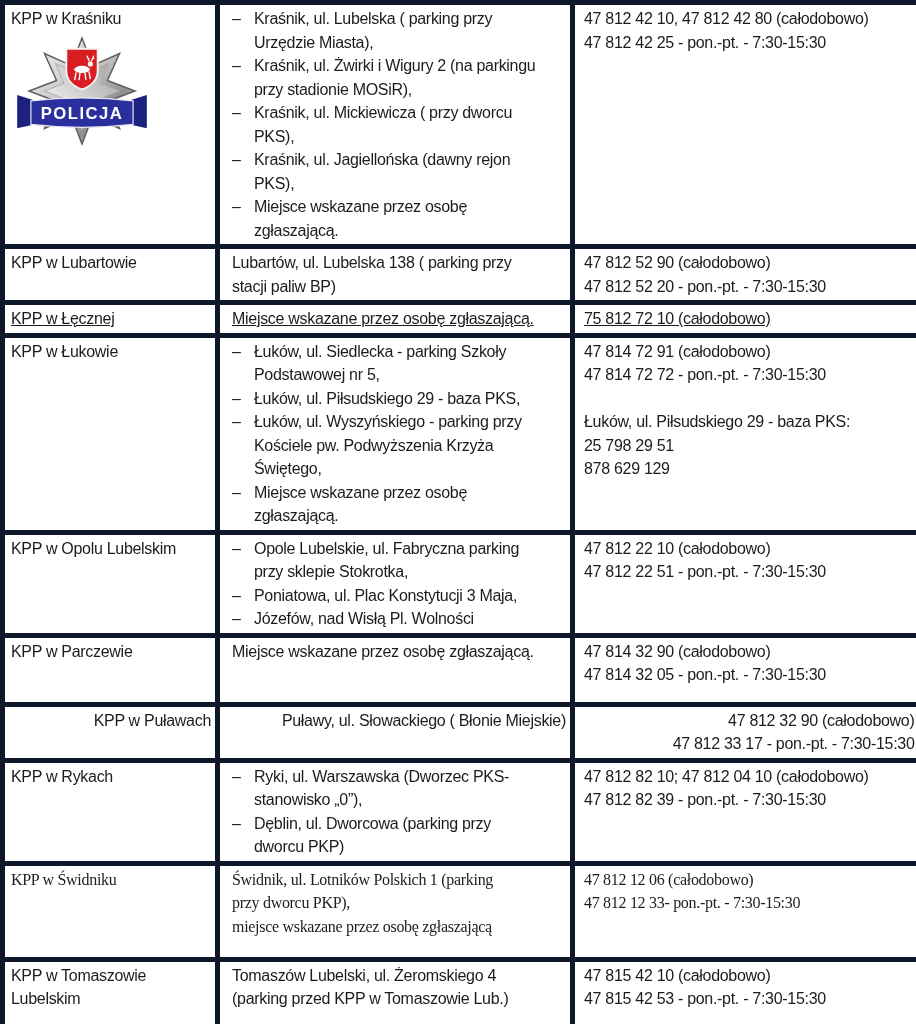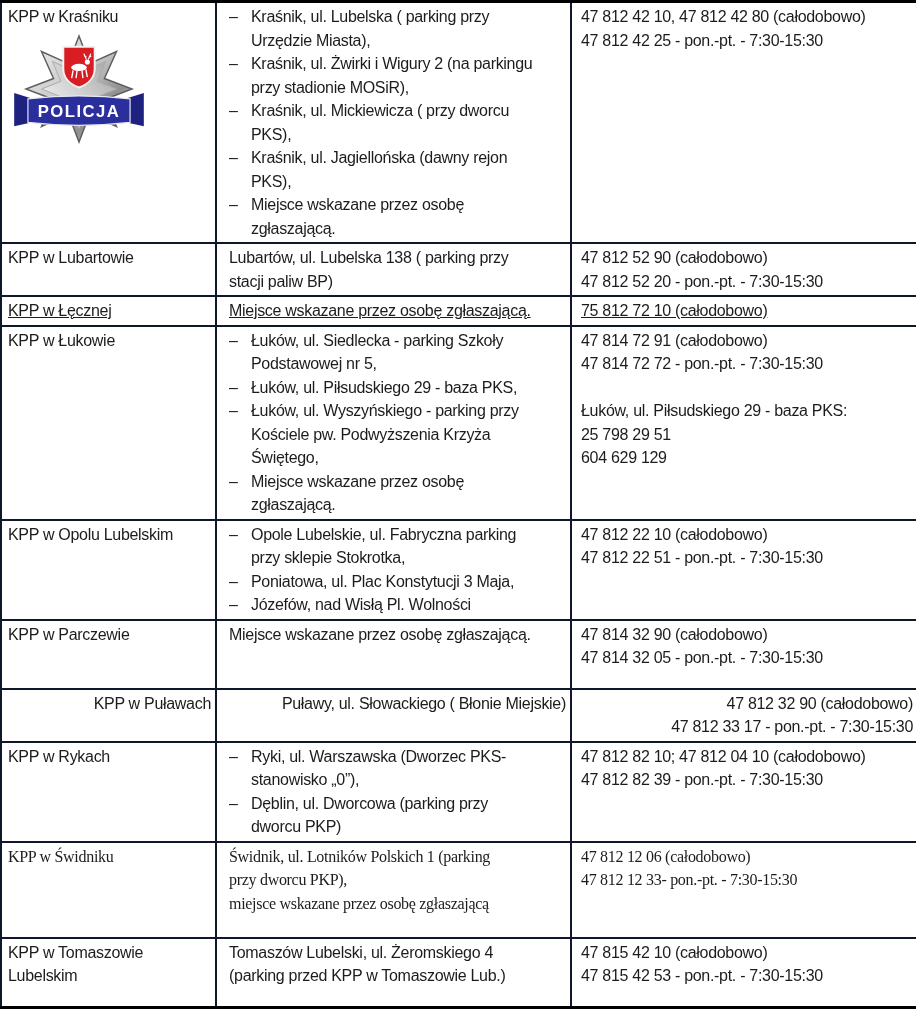--- a/index.html
+++ b/index.html
@@ -12,21 +12,21 @@
   }
   table#ptable {
     border-collapse: collapse;
     table-layout: fixed;
     width: 916px;
     border-top: 3px solid #000;
     border-bottom: 3px solid #000;
   }
   #ptable td {
     vertical-align: top;
-    border: 2px solid #0f172a;
+    border: 5px solid #0f172a;
     font-size: 16px;
     line-height: 23.5px;
     letter-spacing: -0.3px;
     padding: 2px 4px 2px 6px;
     overflow: hidden;
   }
   #ptable td:last-child { border-right: none; }
   .c-unit  { width: 215px; }
   .c-loc   { width: 355px; padding-left: 12px !important; }
   .c-phone { width: 346px; padding-left: 9px !important; }
@@ -185,21 +185,21 @@
             <span class="loc-text">Miejsce wskazane przez osobę
 zgłaszającą.</span>
           </div>
         </td>
     <td class="c-phone">
           <div class="phone-line">47 814 72 91 (całodobowo)</div>
           <div class="phone-line">47 814 72 72 - pon.-pt. - 7:30-15:30</div>
           <div class="phone-line"></div>
           <div class="phone-line">Łuków, ul. Piłsudskiego 29 - baza PKS:</div>
           <div class="phone-line">25 798 29 51</div>
-          <div class="phone-line">604 629 129</div>
+          <div class="phone-line">878 629 129</div>
         </td>
   </tr>
       <tr>
     <td class="c-unit">
       <div class="unit-name">KPP w Opolu Lubelskim</div>
     </td>
     <td class="c-loc">
           <div class="loc-item">
             <span class="dash">–</span>
             <span class="loc-text">Opole Lubelskie, ul. Fabryczna parking

